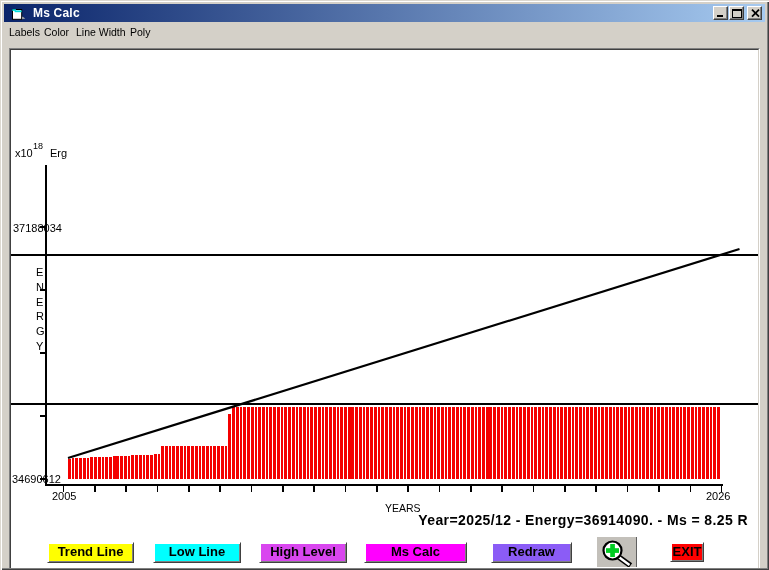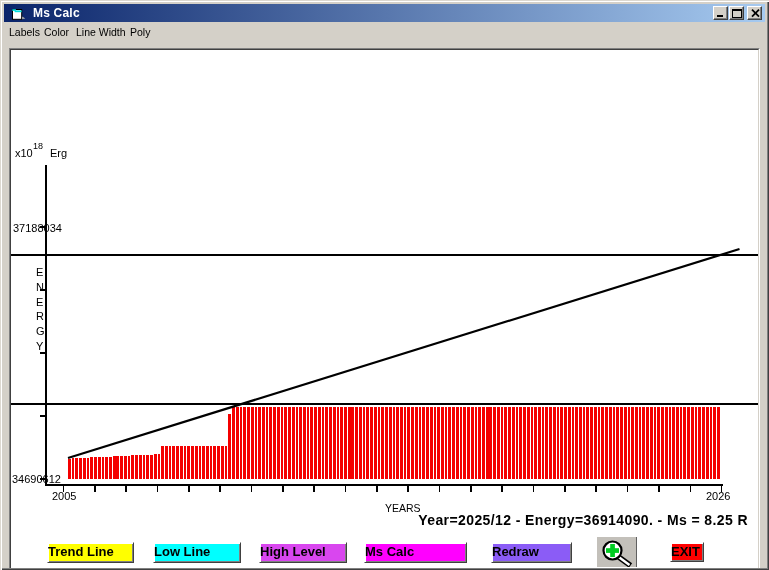--- a/index.html
+++ b/index.html
@@ -5,21 +5,21 @@
 html,body{width:769px;height:570px;overflow:hidden}
 body{position:relative;background:#d4d0c8;font-family:"Liberation Sans",sans-serif}
 .frame{position:absolute;inset:0;pointer-events:none;z-index:90;
  box-shadow:inset 1px 1px 0 #dcd8d0, inset 2px 2px 0 #ffffff, inset -1px -1px 0 #404040, inset -2px -2px 0 #808080}
 .title{position:absolute;left:4px;top:4px;width:761px;height:18px;background:linear-gradient(90deg,#0a246a 0%,#a6caf0 100%)}
 .tname{position:absolute;left:29px;top:2px;color:#fff;font-size:12px;font-weight:bold;letter-spacing:0.2px}
 .wbtn{position:absolute;top:6px;width:15px;height:14px;background:#d4d0c8;border:1px solid;border-color:#ffffff #404040 #404040 #ffffff;box-shadow:inset -1px -1px 0 #808080}
 .menu{position:absolute;top:26px;font-size:10.5px;color:#000}
 .panel{position:absolute;left:9px;top:48px;width:751px;height:536px;border:1px solid;border-color:#808080 #ffffff #ffffff #808080}
 .panel-in{position:absolute;inset:0;border:1px solid;border-color:#404040 #d4d0c8 #d4d0c8 #404040;background:#ffffff}
-.btn{position:absolute;top:542px;height:21px;border:1px solid;border-color:#ffffff #404040 #404040 #ffffff;box-shadow:inset 1px 1px 0 #ffffff, inset -1px -1px 0 #808080;font-weight:bold;font-size:13px;line-height:18px;color:#000}
+.btn{position:absolute;top:542px;height:21px;border:1px solid;border-color:#ffffff #404040 #404040 #ffffff;box-shadow:inset 1px 1px 0 #ffffff, inset -1px -1px 0 #808080;font-weight:bold;font-size:13px;text-align:center;line-height:18px;color:#000}
 </style></head>
 <body>
 <div class="title">
  <svg style="position:absolute;left:4px;top:3px" width="19" height="17" viewBox="0 0 19 17">
   <rect x="4.5" y="2.5" width="9.2" height="9.8" fill="#ffffff" stroke="#000000" stroke-width="1"></rect>
   <rect x="4.3" y="2.2" width="3.6" height="1.7" fill="#00dede"></rect>
   <rect x="6.6" y="3.4" width="7" height="1.8" fill="#00dede"></rect>
   <polygon points="14.2,9.5 17.3,11.5 14.6,11.9 14.2,12.4" fill="#b4b4ac"></polygon>
  </svg>
  <span class="tname">Ms Calc</span>

